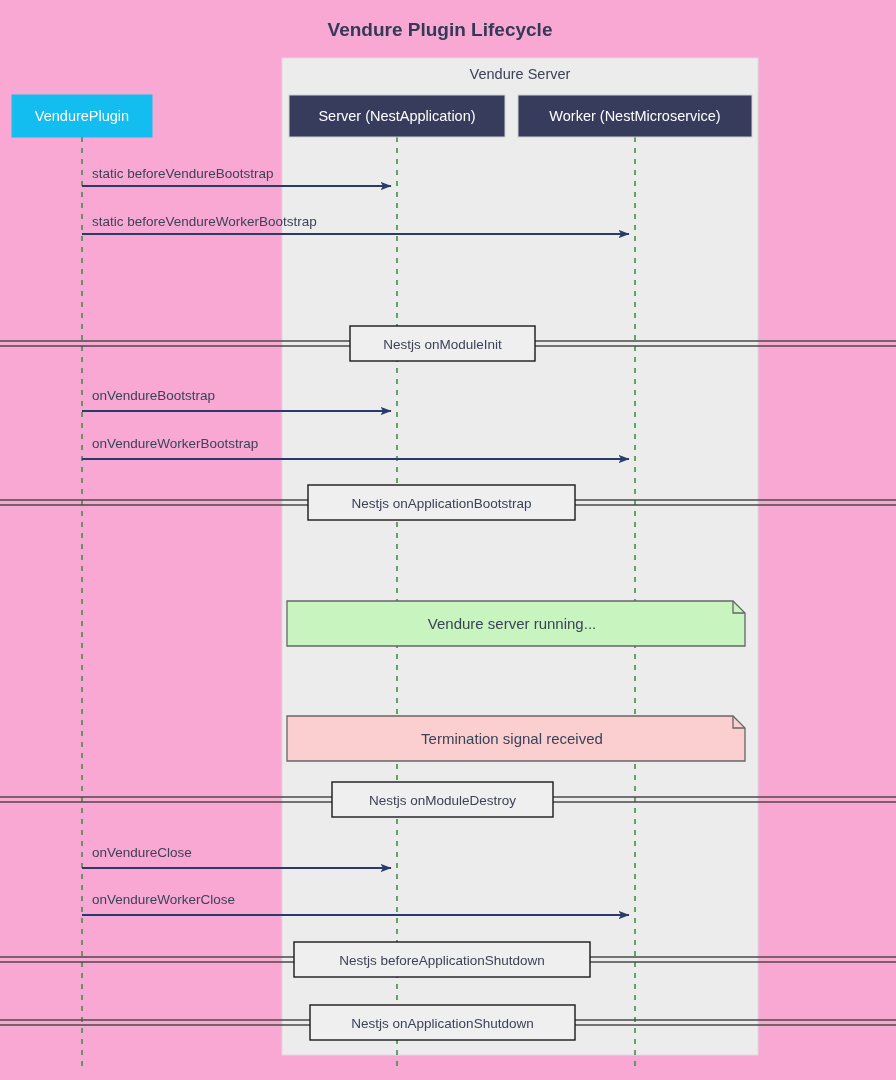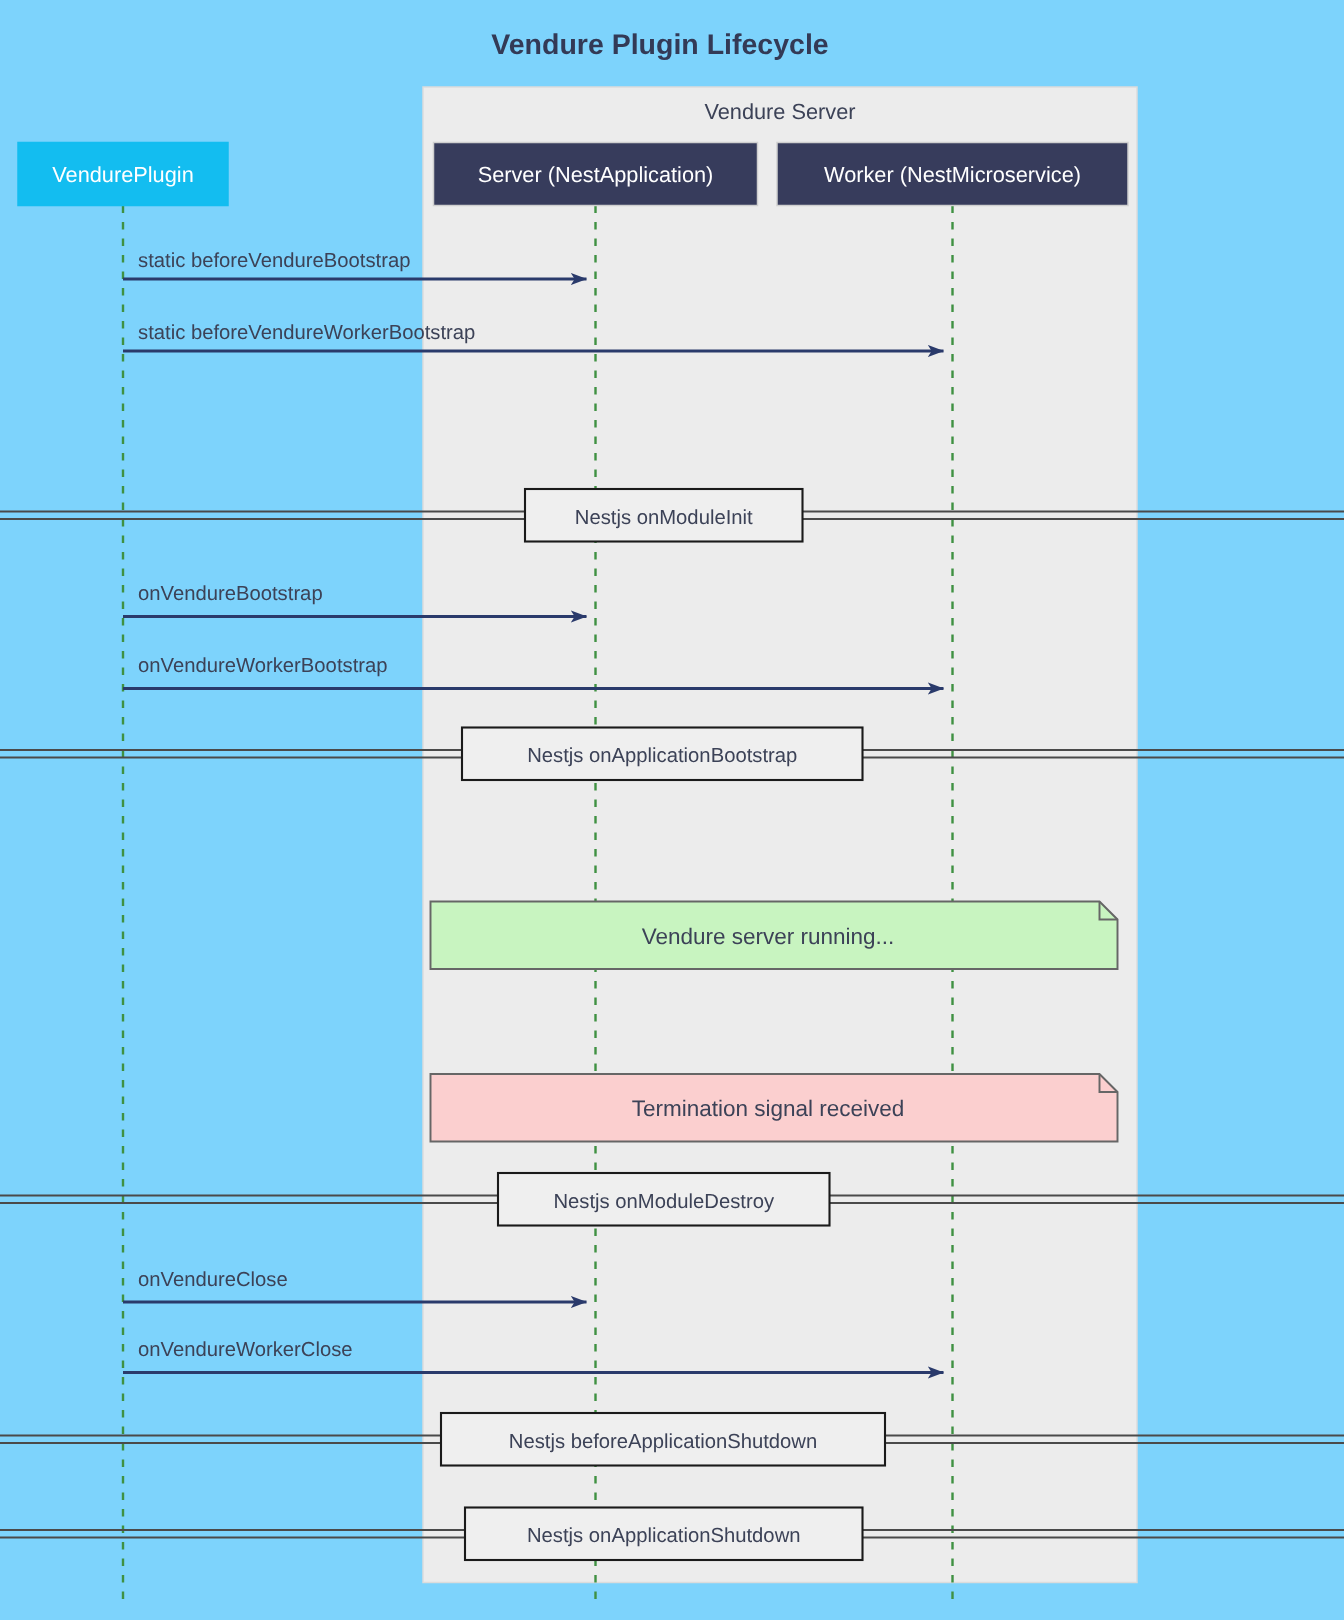--- a/index.html
+++ b/index.html
@@ -8,21 +8,21 @@
     background: #ffffff;
   }
   body {
     font-family: "Liberation Sans", "DejaVu Sans", sans-serif;
   }
   #diagram-root {
     position: relative;
     width: 896px;
     height: 1080px;
     overflow: hidden;
-    background: #7dd3fc;
+    background: #f9a8d4;
   }
   #diagram-svg {
     position: absolute;
     left: 0;
     top: 0;
     width: 896px;
     height: 1080px;
     display: block;
   }
   .diagram-title {

